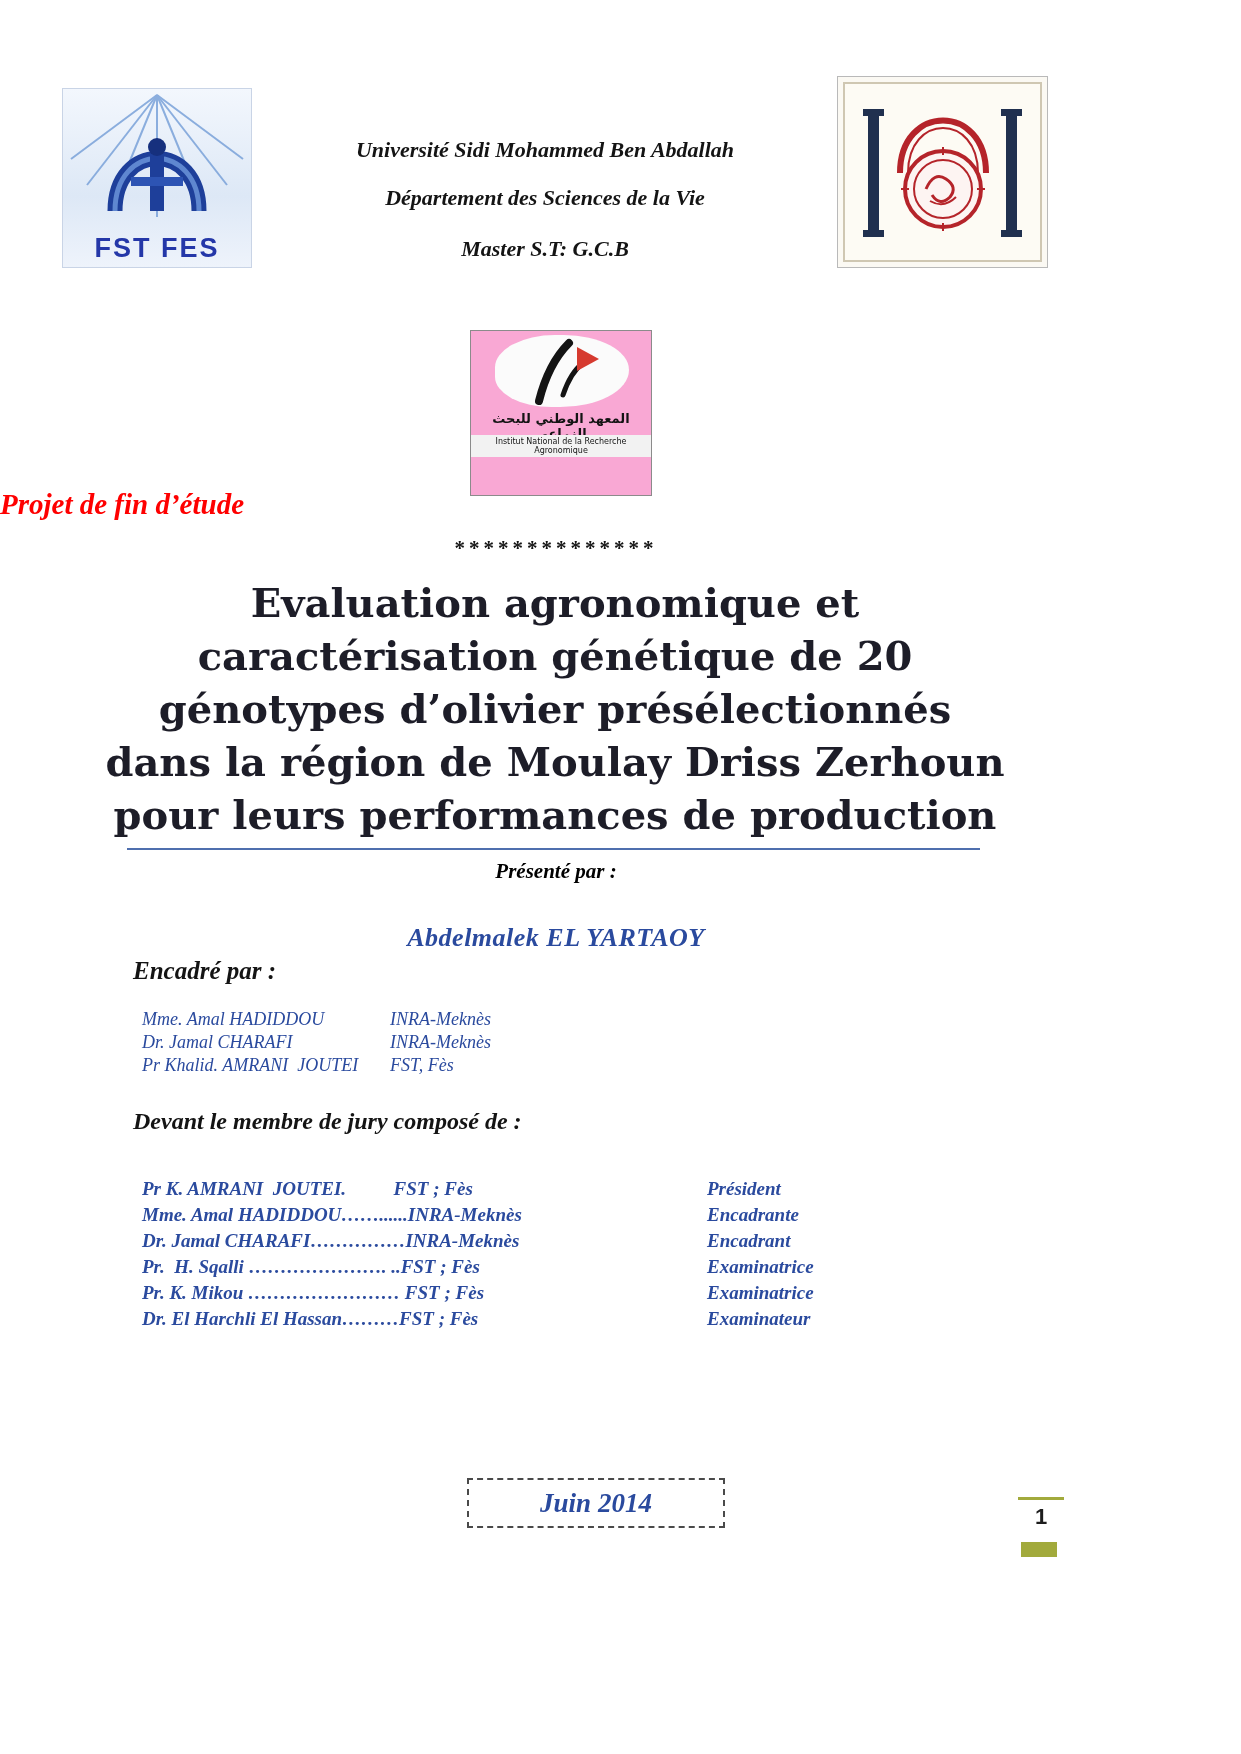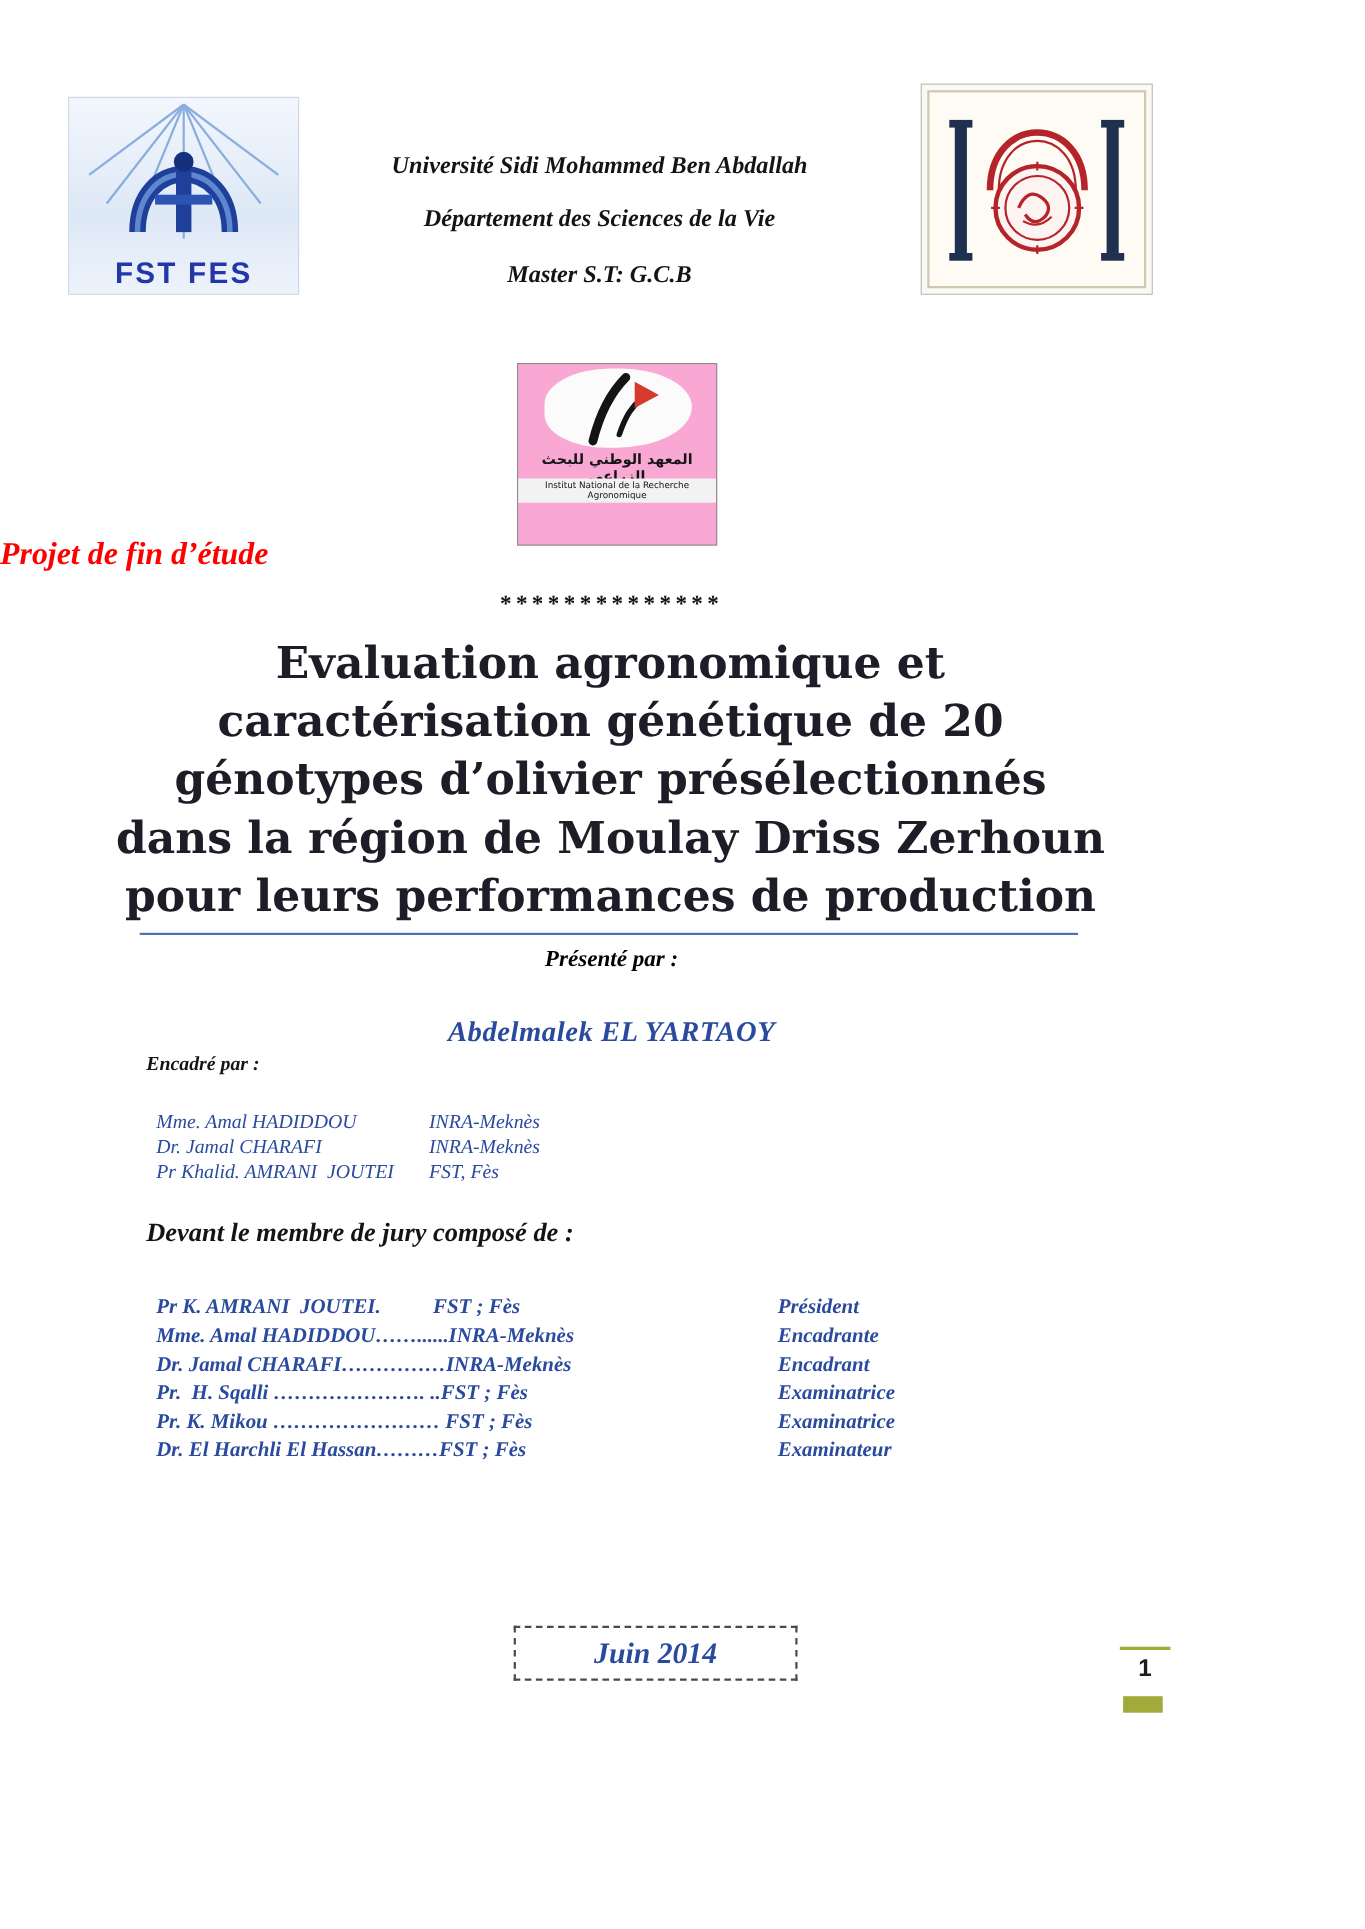--- a/index.html
+++ b/index.html
@@ -5,21 +5,21 @@
   * { margin:0; padding:0; box-sizing:border-box; }
   html,body { background:#e9e9e9; }
   .page {
     position:relative; width:1241px; height:1754px; margin:0 auto;
     background:#ffffff; overflow:hidden;
     font-family:"Liberation Serif", serif; color:#111;
   }
 
   
   .logo-fst {
-    position:absolute; left:62px; top:88px; width:210px; height:180px;
+    position:absolute; left:62px; top:88px; width:190px; height:180px;
     background:linear-gradient(180deg,#f3f7fd 0%,#dde8f6 60%,#eef3fb 100%);
     border:1px solid #c9d4e6; display:flex; flex-direction:column; align-items:center;
   }
   .logo-fst svg { display:block; }
   .fst-text {
     font-family:"Liberation Sans", sans-serif; font-weight:bold;
     font-size:27px; letter-spacing:2px; color:#2437a8; margin-top:-6px;
   }
   .emblem {
     position:absolute; left:837px; top:76px; width:211px; height:192px;
@@ -81,21 +81,21 @@
     position:absolute; left:0; top:859px; width:1112px; text-align:center;
     font-weight:bold; font-style:italic; font-size:21px; color:#000000;
   }
   .author {
     position:absolute; left:0; top:923px; width:1112px; text-align:center;
     font-weight:bold; font-style:italic; font-size:26px; letter-spacing:0.5px;
     color:var(--accent-blue,#2a4a9e);
   }
   .encadre-label {
     position:absolute; left:133px; top:957px;
-    font-weight:bold; font-style:italic; font-size:18px; color:#141414;
+    font-weight:bold; font-style:italic; font-size:25px; color:#141414;
   }
   .supervisors {
     position:absolute; left:142px; top:1008px;
     font-weight:normal; font-style:italic; font-size:18px; line-height:23px;
     color:var(--accent-blue,#2a4a9e);
   }
   .sup-row { display:flex; }
   .sup-name { width:248px; white-space:pre; }
 
   

